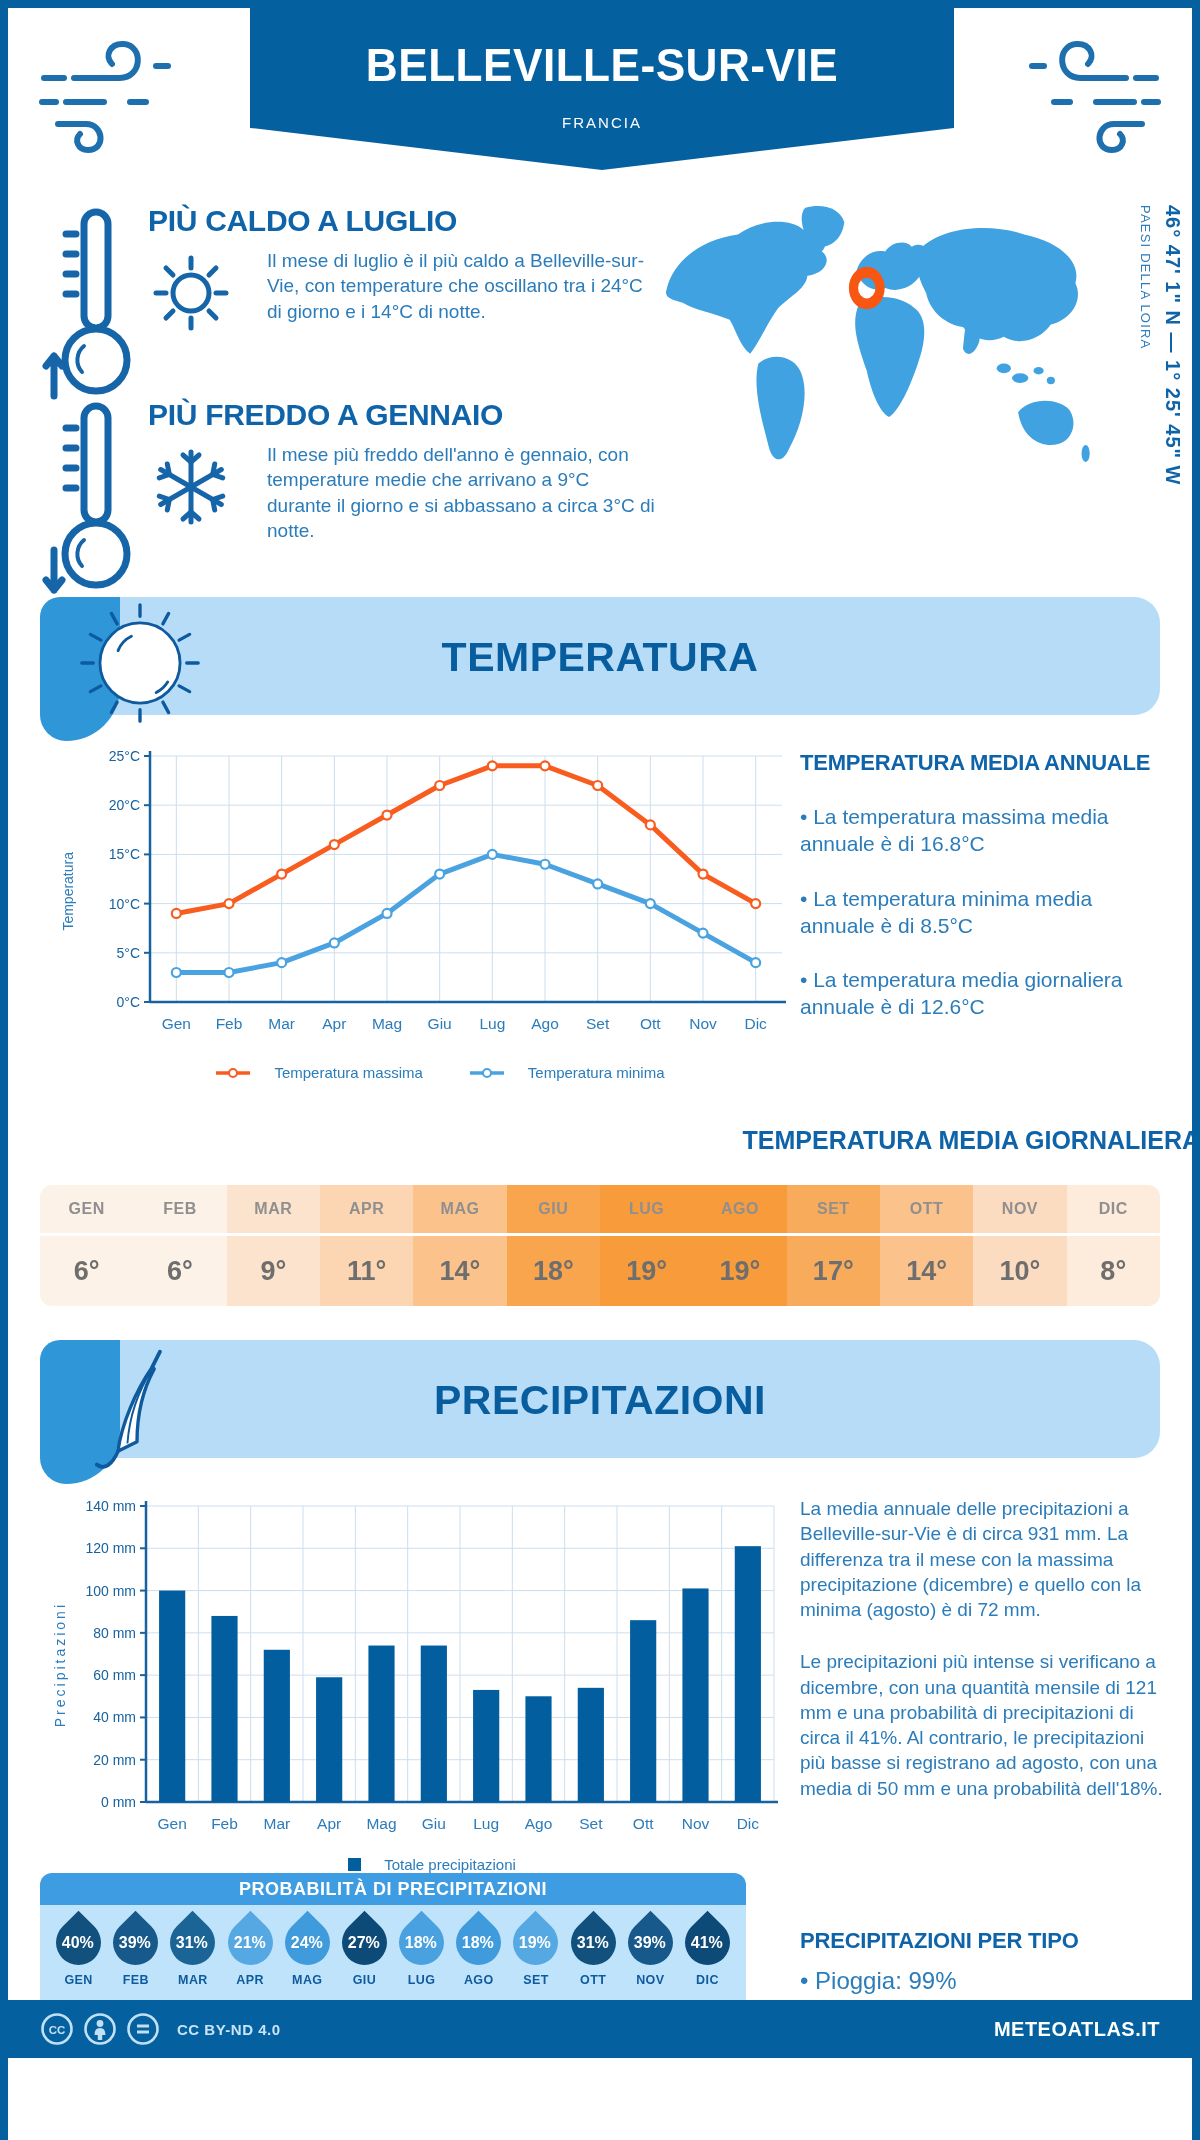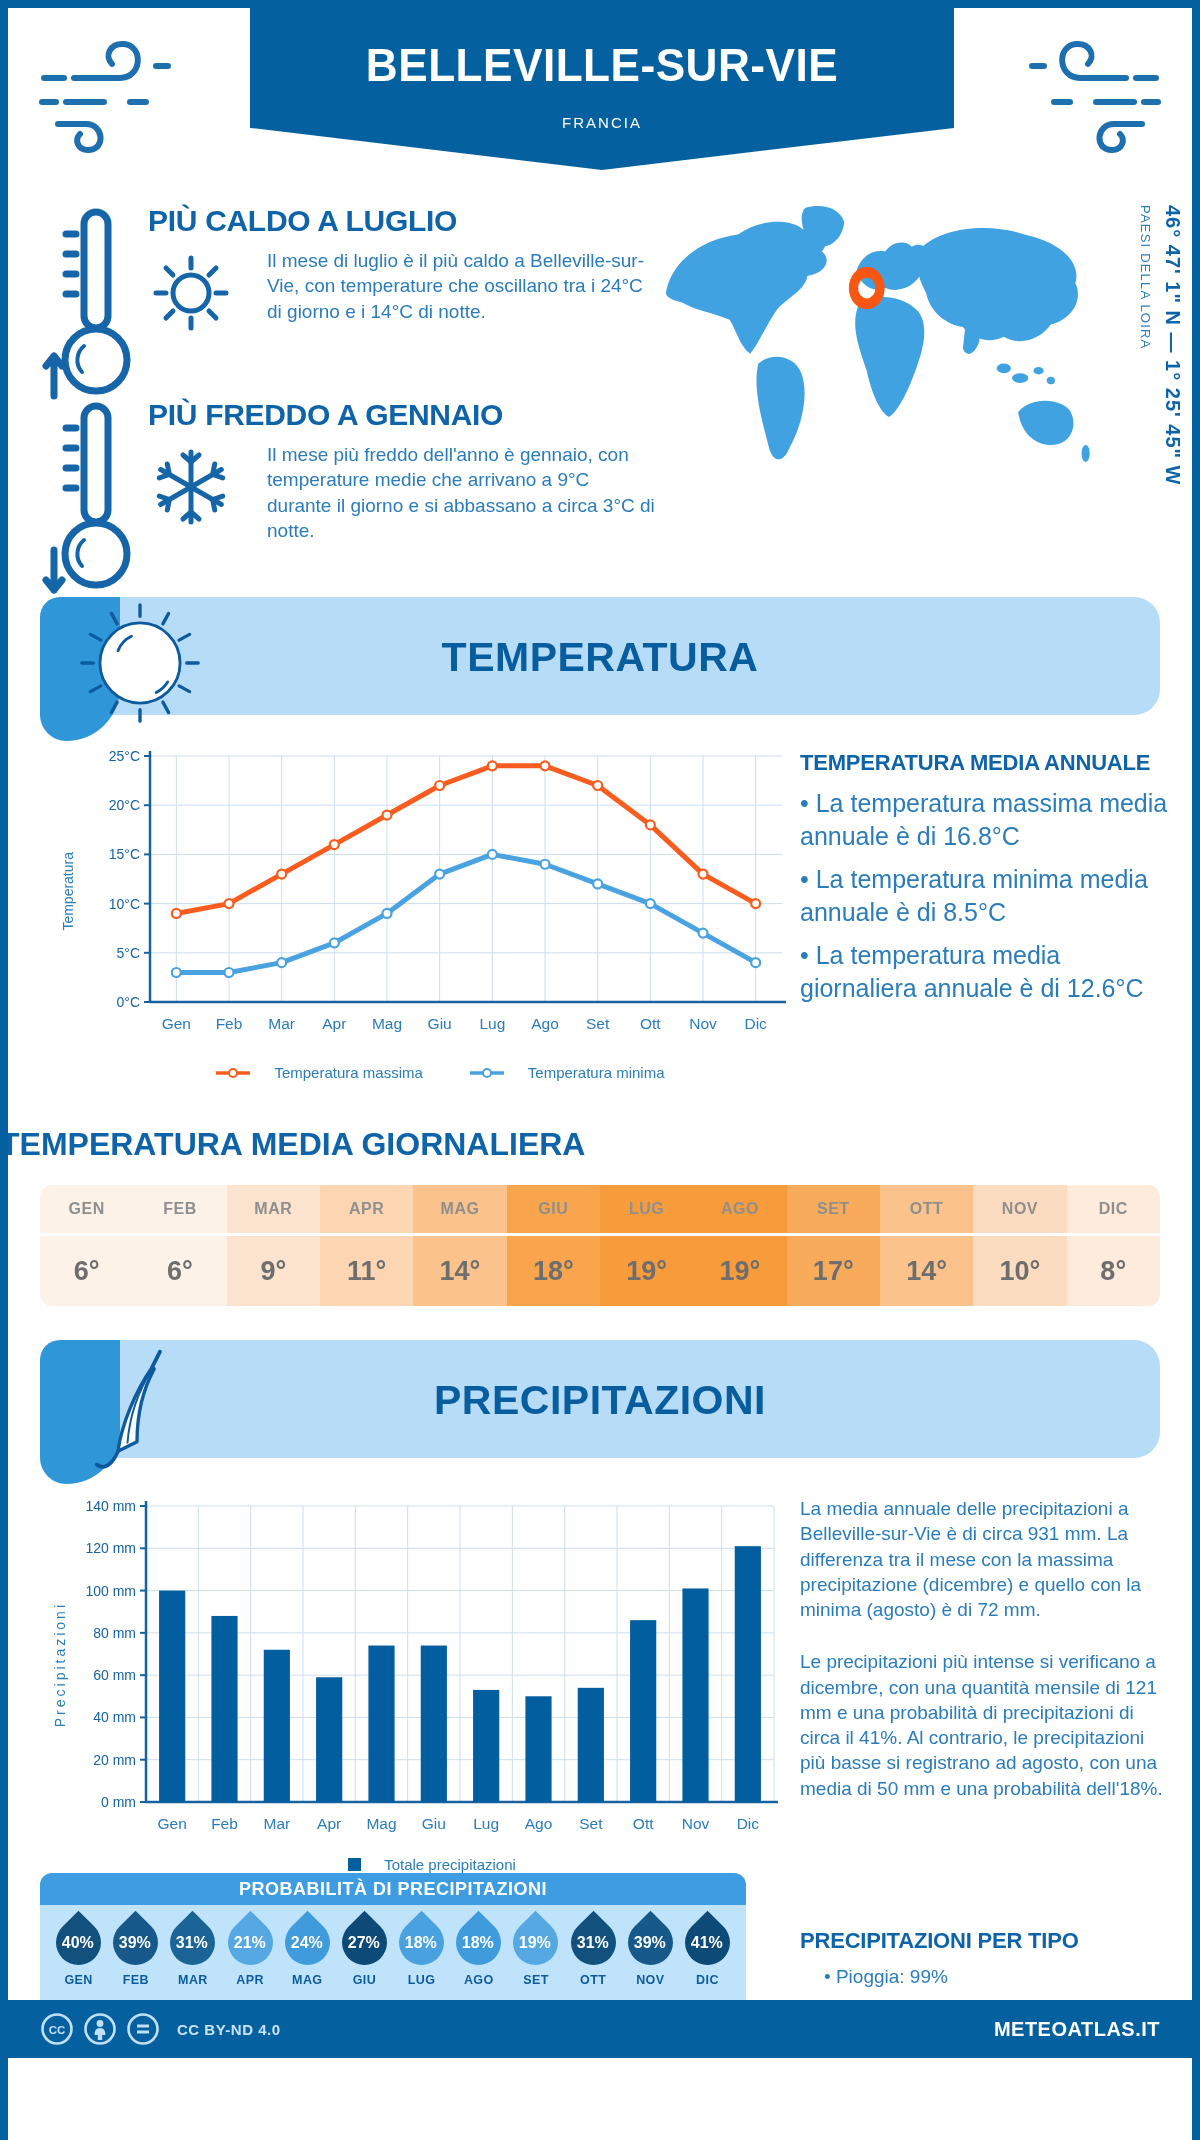--- a/index.html
+++ b/index.html
@@ -58,23 +58,23 @@
   .ylab-sp{letter-spacing:3px;}
   .chart-svg{margin-left:32px;display:block;}
   .legend{width:700px;margin-left:32px;margin-top:16px;display:flex;justify-content:center;gap:46px;align-items:center;}
   .leg-item{display:flex;align-items:center;gap:23px;}
   .leg-txt{font-size:15px;color:var(--body-blue);}
   .leg-sq{display:inline-block;width:13px;height:13px;}
 
   
   .annual{position:absolute;left:800px;top:750px;width:372px;}
   .side-h{font-size:22px;font-weight:bold;color:var(--head);letter-spacing:-0.2px;}
-  .annual .bullet{margin-top:11px;font-size:25px;color:var(--body-blue);line-height:1.3;}
-  .giorn-title{position:absolute;left:0;top:1126px;width:100%;text-align:left;
-        font-size:32px;font-weight:bold;color:var(--head);}
+  .annual .bullet{margin-top:27px;font-size:21px;color:var(--body-blue);line-height:1.3;}
+  .giorn-title{position:absolute;left:0;top:1126px;width:100%;text-align:right;
+        font-size:25px;font-weight:bold;color:var(--head);}
 
   
   .temp-table{position:absolute;left:40px;top:1185px;width:1120px;height:121px;
         display:flex;border-radius:12px;overflow:hidden;}
   .t-col{flex:1;display:flex;flex-direction:column;}
   .t-month{height:51px;display:flex;align-items:center;justify-content:center;
         font-size:16px;font-weight:bold;color:#8f8f8f;letter-spacing:0.5px;border-bottom:3px solid #fff;}
   .t-val{flex:1;display:flex;align-items:center;justify-content:center;
         font-size:27px;font-weight:bold;color:#6e6e6e;}
 
@@ -87,21 +87,21 @@
   .prob-head{height:32px;display:flex;align-items:center;justify-content:center;
         font-size:18px;font-weight:bold;color:#fff;letter-spacing:0.5px;}
   .prob-body{height:121px;display:flex;padding:0 10px;}
   .drop-unit{flex:1;text-align:center;}
   .drop{width:45px;height:45px;border-radius:0 50% 50% 50%;transform:rotate(45deg);
         margin:15px auto 8px;display:flex;align-items:center;justify-content:center;}
   .drop-txt{transform:rotate(-45deg);color:#fff;font-weight:bold;font-size:16px;}
   .drop-month{font-size:12.5px;font-weight:bold;color:#0e5a9e;letter-spacing:0.4px;}
 
   .ptype{position:absolute;left:800px;top:1928px;width:372px;}
-  .ptype .bullet{margin-top:10px;font-size:19px;color:var(--body-blue);line-height:1.4;margin-left:24px;}
+  .ptype .bullet{margin-top:10px;font-size:24px;color:var(--body-blue);line-height:1.4;}
 
   
   .footer{position:absolute;left:0;top:2000px;width:100%;height:58px;background:var(--navy);
         display:flex;align-items:center;justify-content:space-between;padding:0 40px;z-index:60;}
   .cc-group{display:flex;align-items:center;gap:9px;}
   .cc-license{margin-left:8px;font-size:15px;font-weight:bold;color:#c9e4f7;letter-spacing:0.5px;}
   .brand{font-size:20px;font-weight:bold;color:#fff;letter-spacing:0.5px;}
 </style>
 </head>
 <body>

